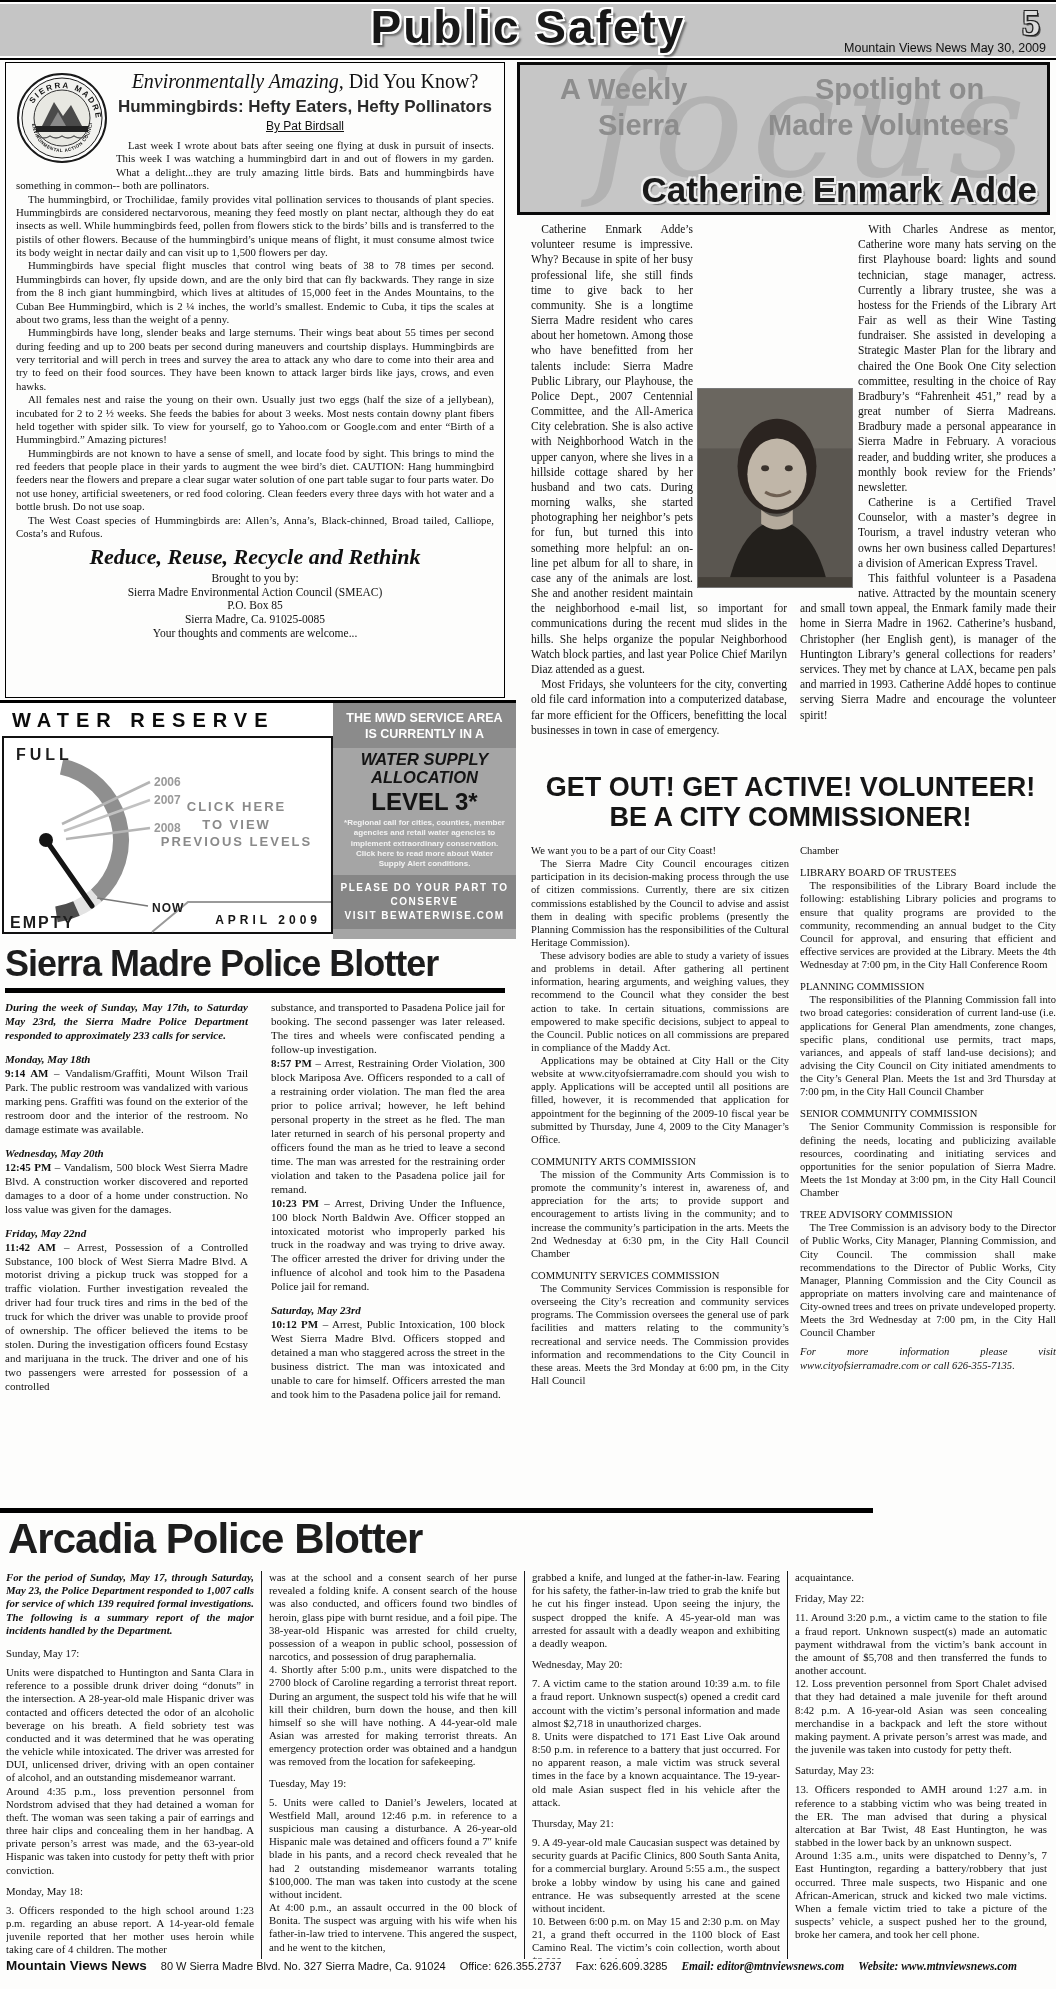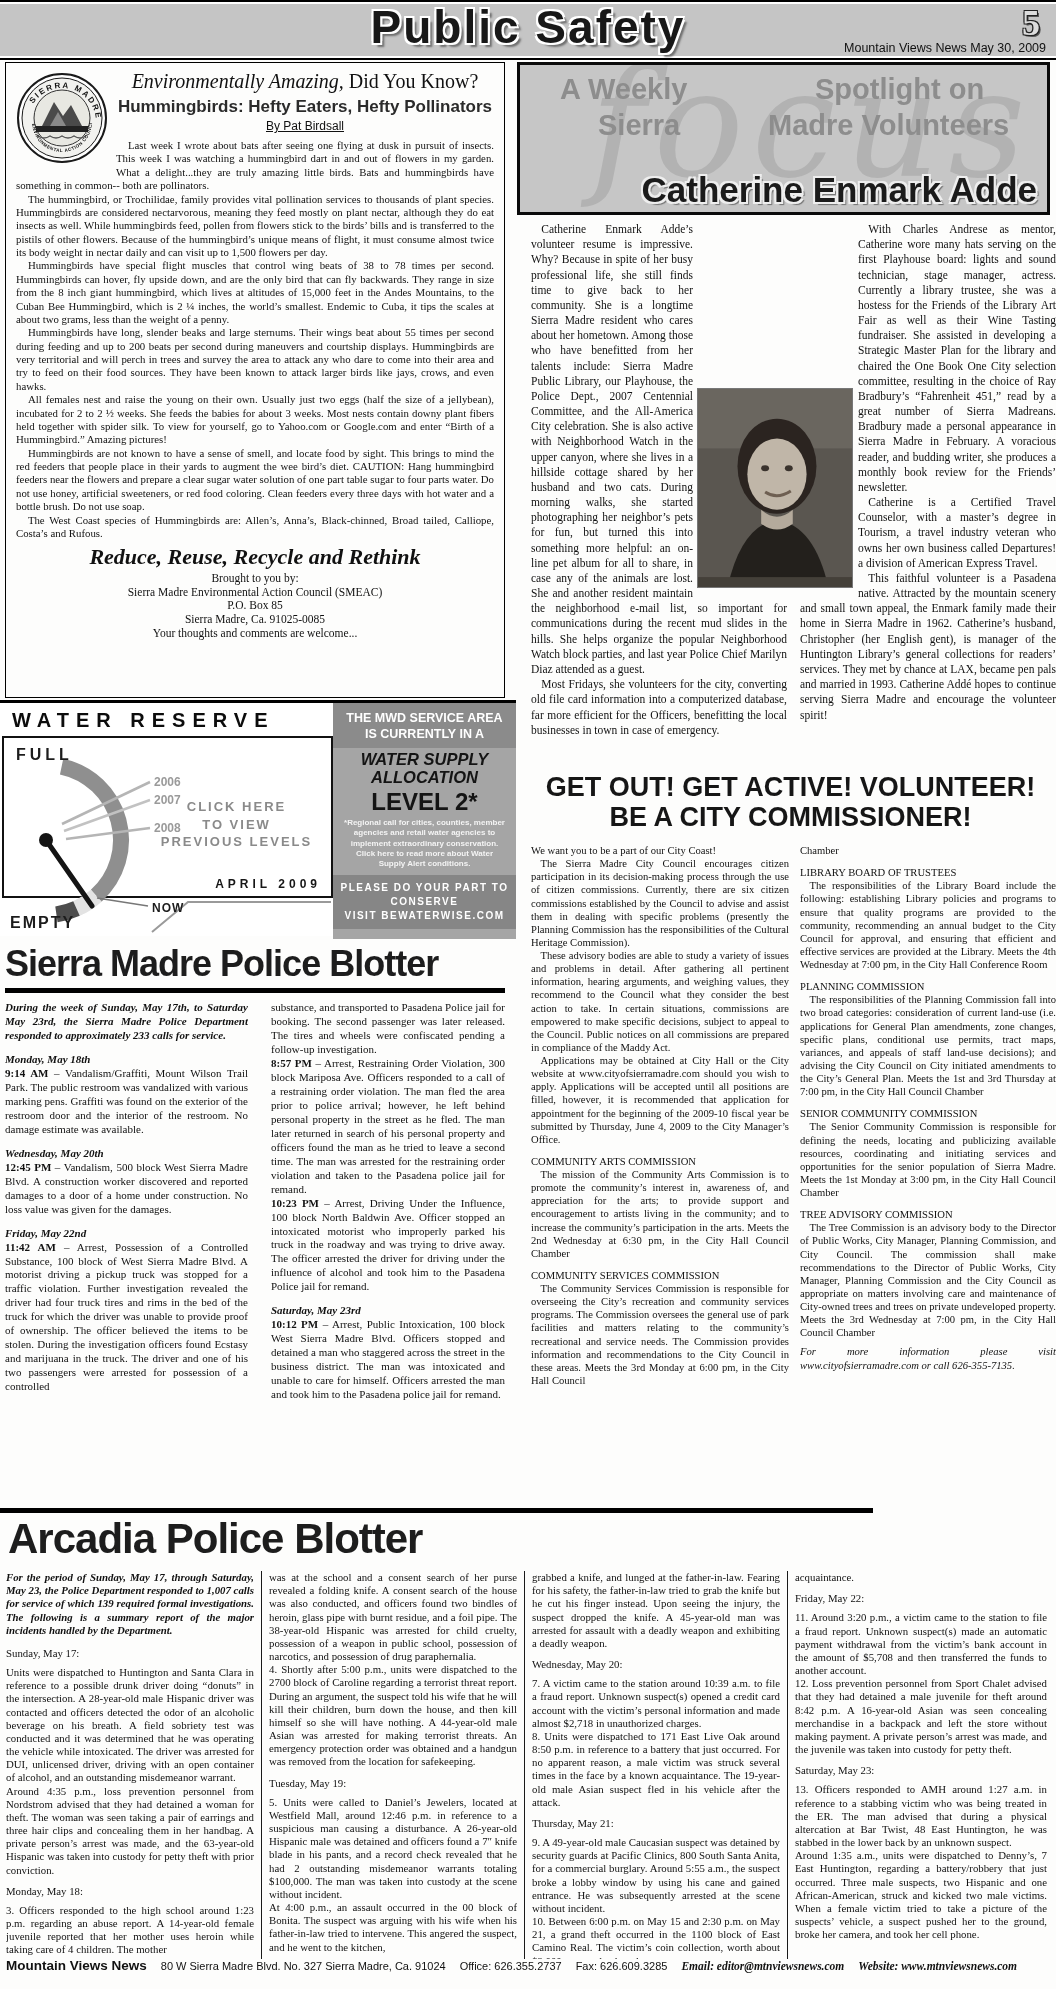--- a/index.html
+++ b/index.html
@@ -29,21 +29,21 @@
   .body-text{font-size:10.8px;line-height:1.24;text-align:justify;}
   .body-text p{margin:0;text-indent:1.1em;}
   .env-tagline{clear:both;text-align:center;font-size:22px;font-weight:bold;font-style:italic;margin-top:4px;}
   .env-credits{text-align:center;font-size:11.5px;line-height:1.18;margin-top:2px;}
   .env-credits p{margin:0;}
 
   
   #water{left:0;top:700px;width:516px;height:236px;border-top:3px solid #000;box-sizing:border-box;background:#fff;}
   .water-title{position:absolute;left:0;top:2px;width:333px;height:30px;line-height:30px;padding-left:12px;box-sizing:border-box;
            font-family:"Liberation Sans",sans-serif;font-weight:bold;font-size:20px;letter-spacing:7px;color:#0c0c0c;}
-  .gauge-box{position:absolute;left:2px;top:33px;width:331px;height:162px;border:2px solid #111;box-sizing:border-box;background:#fff;}
+  .gauge-box{position:absolute;left:2px;top:33px;width:331px;height:198px;border:2px solid #111;box-sizing:border-box;background:#fff;}
   .click-here{position:absolute;left:140px;top:60px;width:185px;text-align:center;
            font-family:"Liberation Sans",sans-serif;font-weight:bold;font-size:13px;letter-spacing:2px;color:#8a8a8a;line-height:1.35;cursor:pointer;}
   .april-label{position:absolute;right:10px;bottom:5px;font-family:"Liberation Sans",sans-serif;font-weight:bold;font-size:12px;letter-spacing:4px;color:#161616;}
   .mwd-panel{position:absolute;left:333px;top:0;width:183px;height:236px;background:#a5a5a5;overflow:hidden;}
   .mwd-head{background:#8b8b8b;color:#fff;font-family:"Liberation Sans",sans-serif;font-weight:bold;font-size:12.5px;
            text-align:center;line-height:1.25;padding:8px 4px 6px 4px;}
   .mwd-alloc{color:#141414;font-family:"Liberation Sans",sans-serif;font-weight:bold;font-size:16.5px;text-align:center;line-height:1.08;margin-top:3px;font-style:italic;}
   .mwd-level{color:#141414;font-family:"Liberation Sans",sans-serif;font-weight:bold;font-size:24px;text-align:center;margin-top:1px;}
   .mwd-foot{color:#f4f4f4;font-family:"Liberation Sans",sans-serif;font-weight:bold;font-size:8px;text-align:center;line-height:1.3;padding:2px 9px;}
   .mwd-cta{background:#868686;color:#fff;font-family:"Liberation Sans",sans-serif;font-weight:bold;font-size:10px;
@@ -198,21 +198,21 @@
     </div>
     <div class="mwd-panel">
       <div class="mwd-head">
         <div>THE MWD SERVICE AREA</div>
         <div>IS CURRENTLY IN A</div>
       </div>
       <div class="mwd-alloc">
         <div>WATER SUPPLY</div>
         <div>ALLOCATION</div>
       </div>
-      <div class="mwd-level">LEVEL 2*</div>
+      <div class="mwd-level">LEVEL 3*</div>
       <div class="mwd-foot">*Regional call for cities, counties, member agencies and retail water agencies to implement extraordinary conservation. Click here to read more about Water Supply Alert conditions.</div>
       <div class="mwd-cta">
         <div>PLEASE DO YOUR PART TO CONSERVE</div>
         <div>VISIT  BEWATERWISE.COM</div>
       </div>
     </div>
   </div>
 
   <div class="abs" id="sm-blotter">
     <div class="blotter-headline">Sierra Madre Police Blotter</div>

